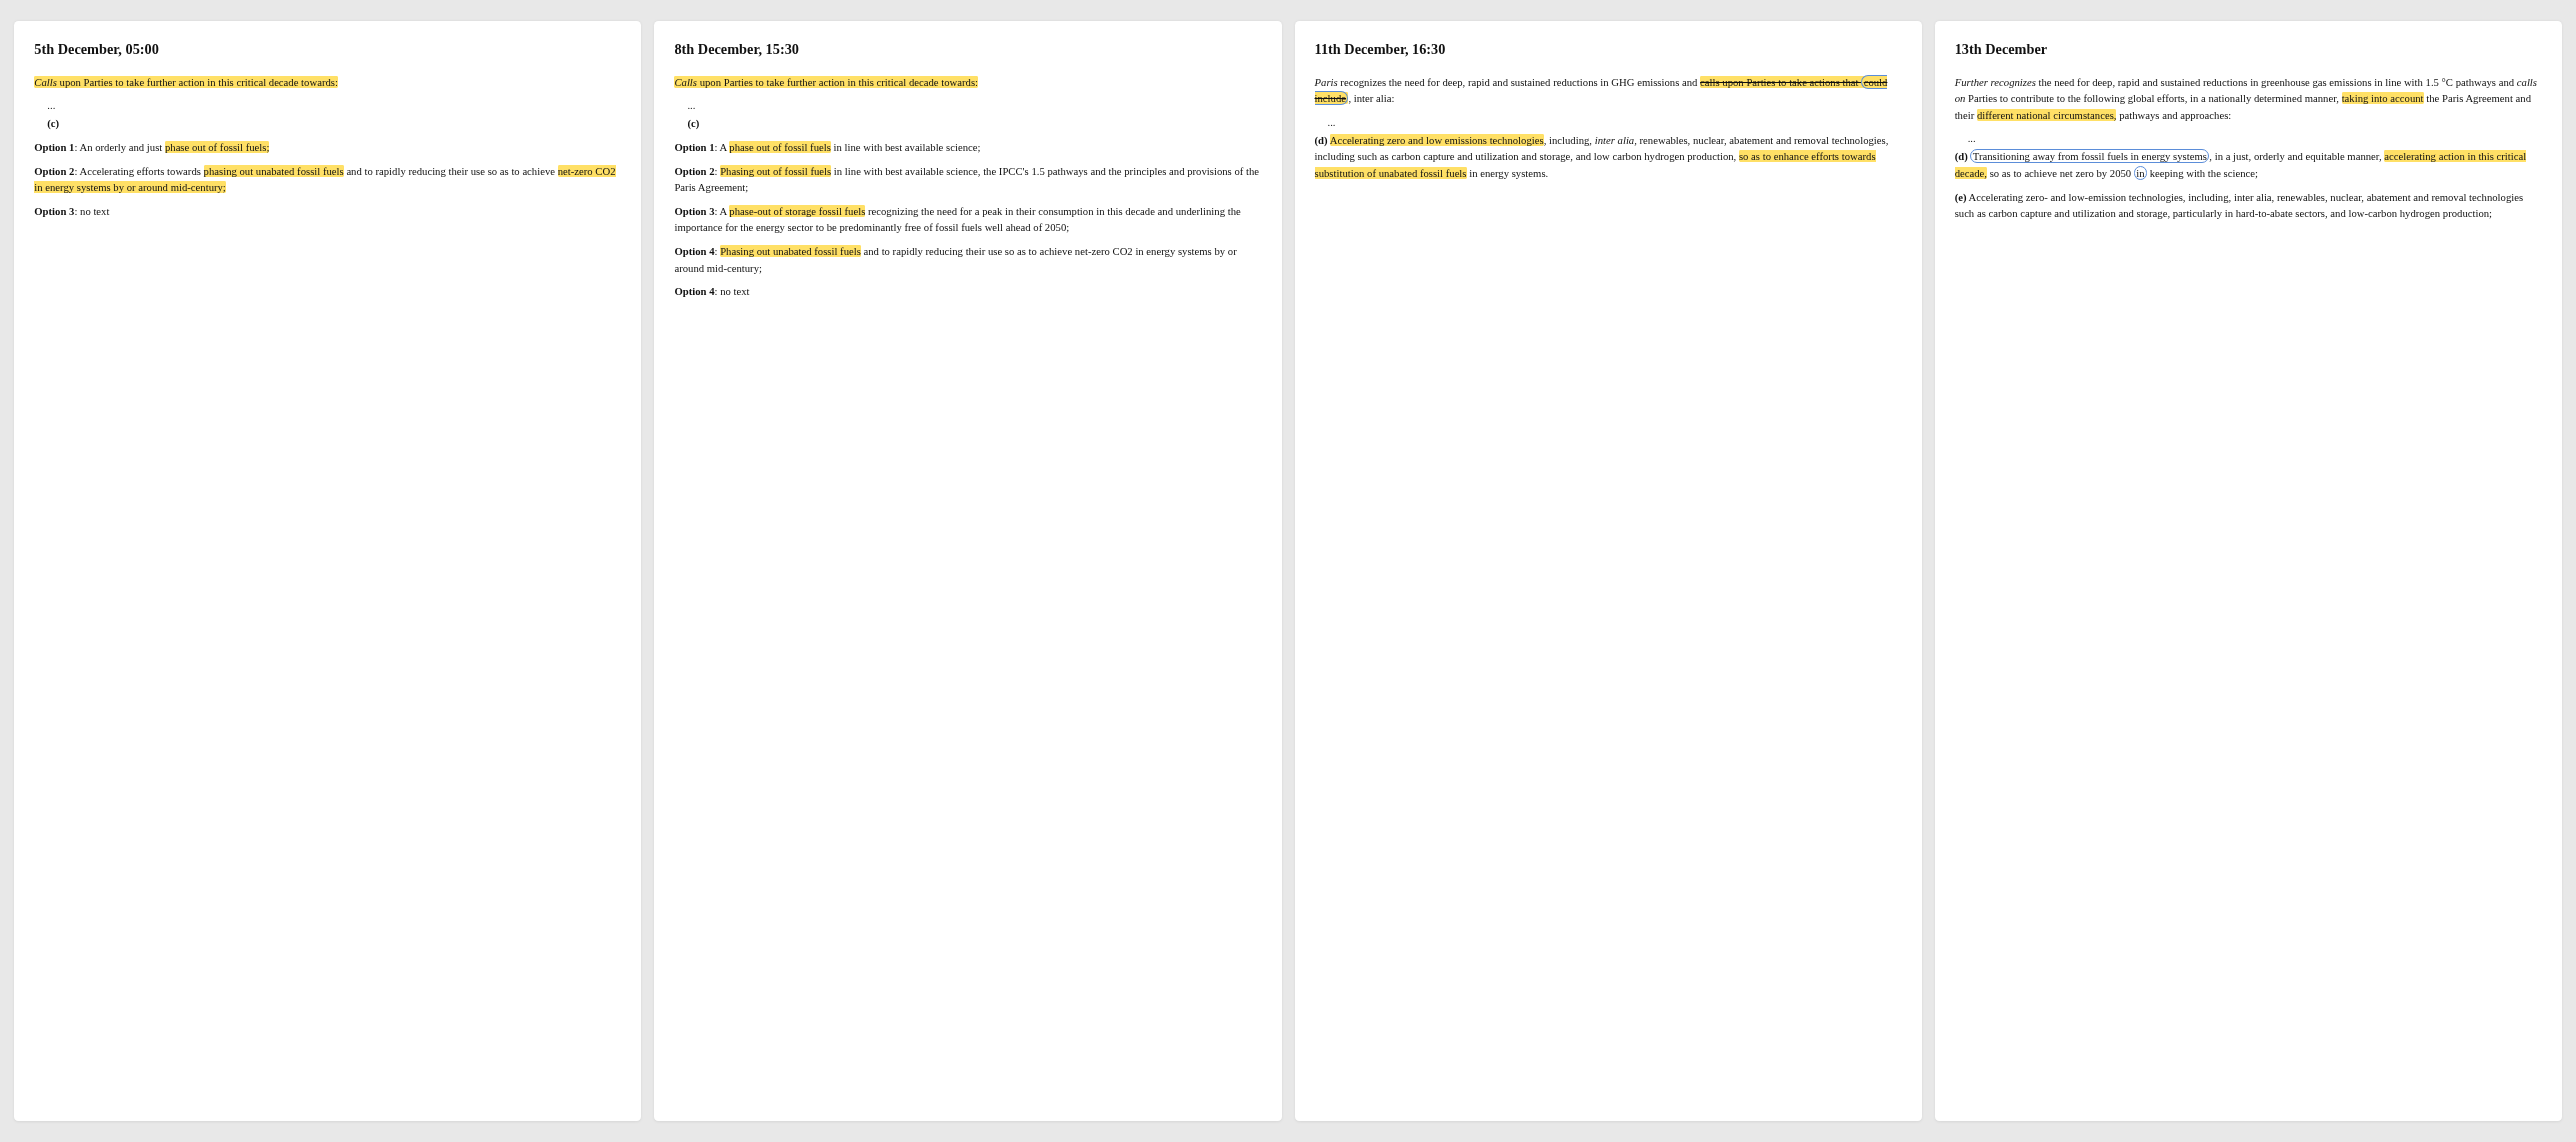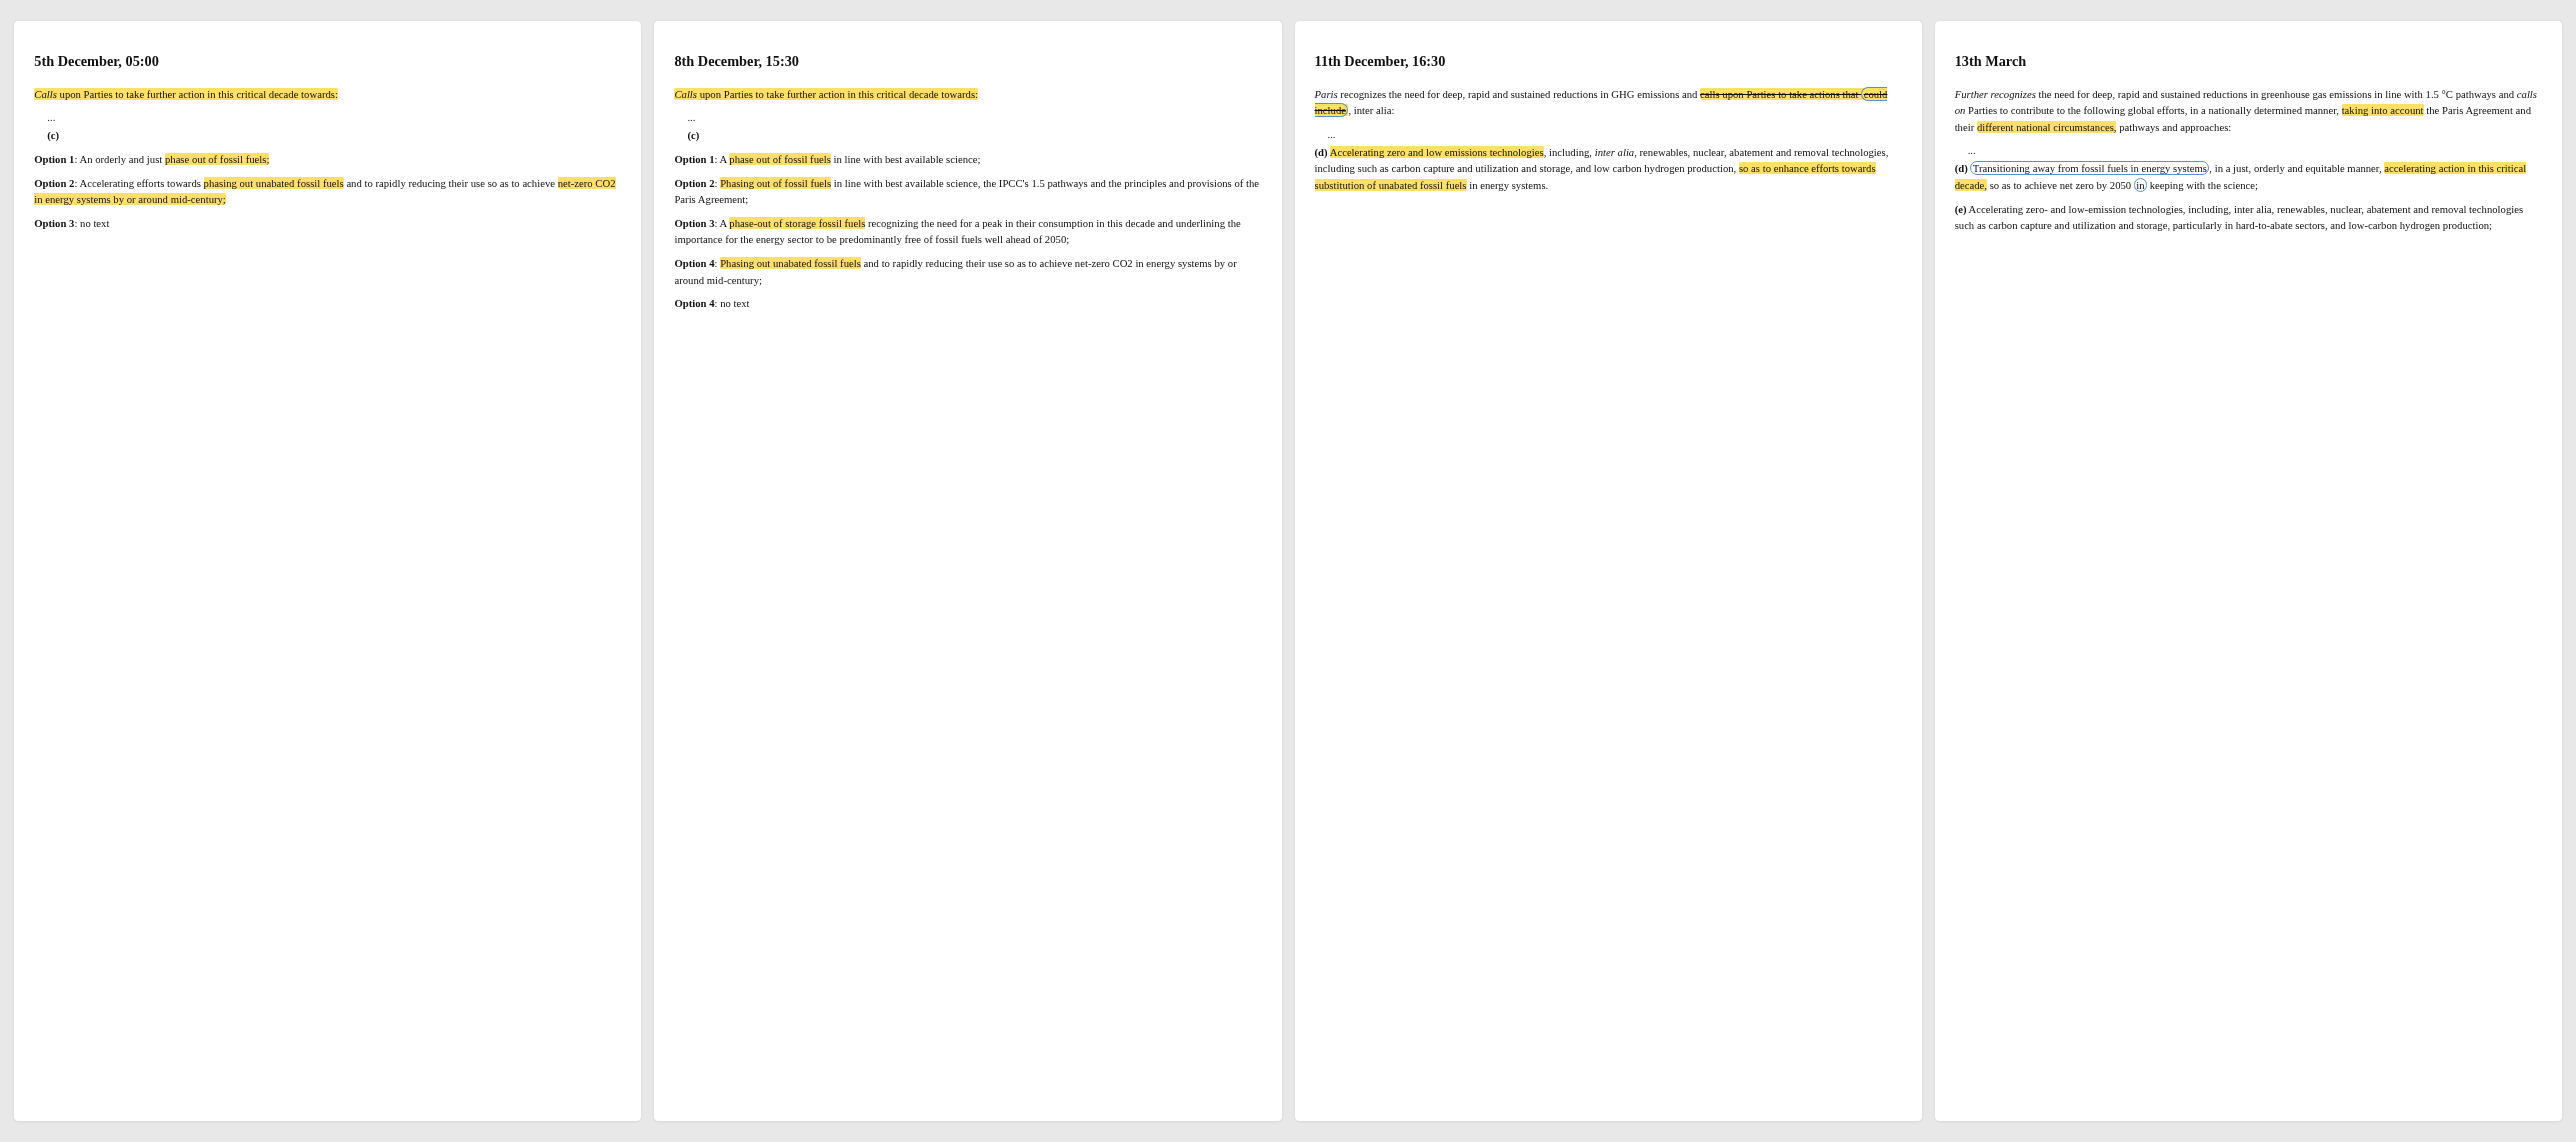--- a/index.html
+++ b/index.html
@@ -8,21 +8,21 @@
       font-family: Georgia, 'Times New Roman', serif;
       display: flex;
       flex-direction: row;
       gap: 13px;
       padding: 21.4px 14.3px;
       min-height: 100vh;
     }
     .card {
       background: #fff;
       border-radius: 4.3px;
-      padding: 29px 20px;
+      padding: 17px 20px;
       flex: 1;
       font-size: 10.7px;
       line-height: 1.55;
       color: #111;
       box-shadow: 0 0.7px 2.9px rgba(0,0,0,0.08);
     }
     .card-title {
       font-size: 14.3px;
       font-weight: bold;
       font-style: normal;
@@ -108,21 +108,21 @@
   <p>
     <em>Paris</em> recognizes the need for deep, rapid and sustained reductions in GHG emissions and <span class="highlight-yellow"><span class="strikethrough">calls upon Parties to take actions that <span class="highlight-blue-outline">could include</span></span></span>, inter alia:
   </p>
   <p class="ellipsis indent">...</p>
   <p>
     <strong>(d)</strong> <span class="highlight-yellow">Accelerating zero and low emissions technologies</span>, including, <em>inter alia</em>, renewables, nuclear, abatement and removal technologies, including such as carbon capture and utilization and storage, and low carbon hydrogen production, <span class="highlight-yellow">so as to enhance efforts towards substitution of unabated fossil fuels</span> in energy systems.
   </p>
 </div>
 
 <div class="card">
-  <div class="card-title">13th March</div>
+  <div class="card-title">13th December</div>
   <p>
     <em>Further recognizes</em> the need for deep, rapid and sustained reductions in greenhouse gas emissions in line with 1.5 °C pathways and <em>calls on</em> Parties to contribute to the following global efforts, in a nationally determined manner, <span class="highlight-yellow">taking into account</span> the Paris Agreement and their <span class="highlight-yellow">different national circumstances,</span> pathways and approaches:
   </p>
   <p class="ellipsis indent">...</p>
   <p>
     <strong>(d)</strong> <span class="highlight-blue-outline">Transitioning away from fossil fuels in energy systems</span>, in a just, orderly and equitable manner, <span class="highlight-yellow">accelerating action in this critical decade,</span> so as to achieve net zero by 2050 <span class="highlight-blue-outline">in</span> keeping with the science;
   </p>
   <p>
     <strong>(e)</strong> Accelerating zero- and low-emission technologies, including, inter alia, renewables, nuclear, abatement and removal technologies such as carbon capture and utilization and storage, particularly in hard-to-abate sectors, and low-carbon hydrogen production;
   </p>

